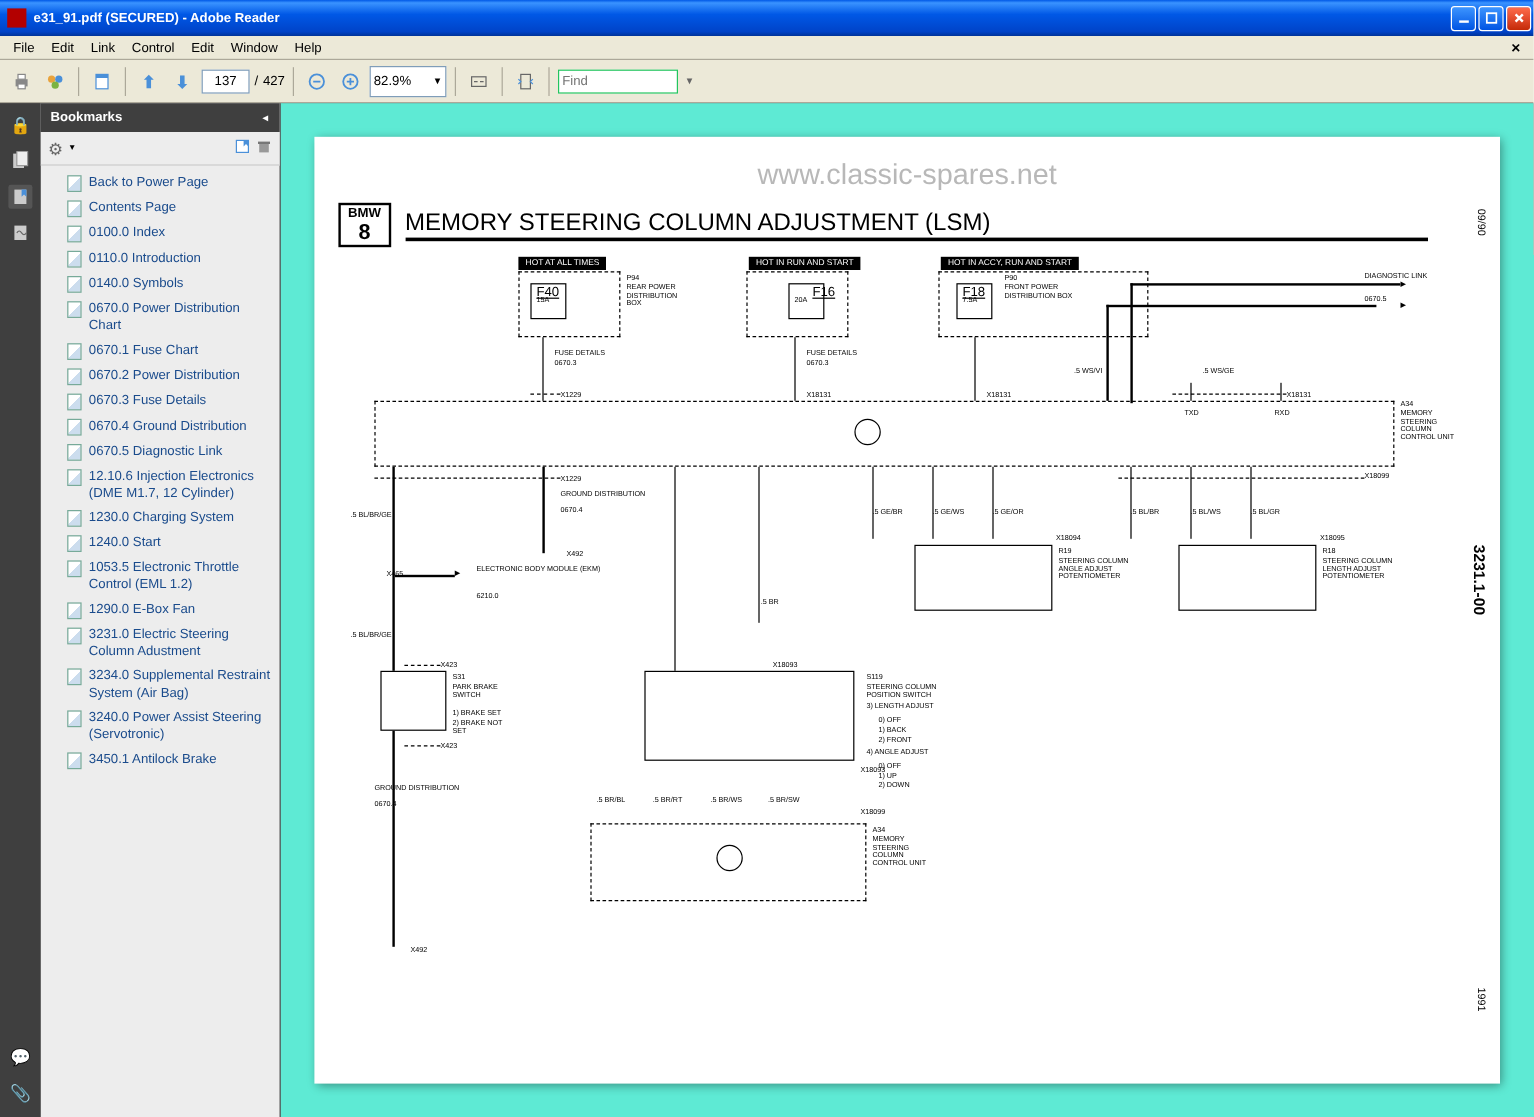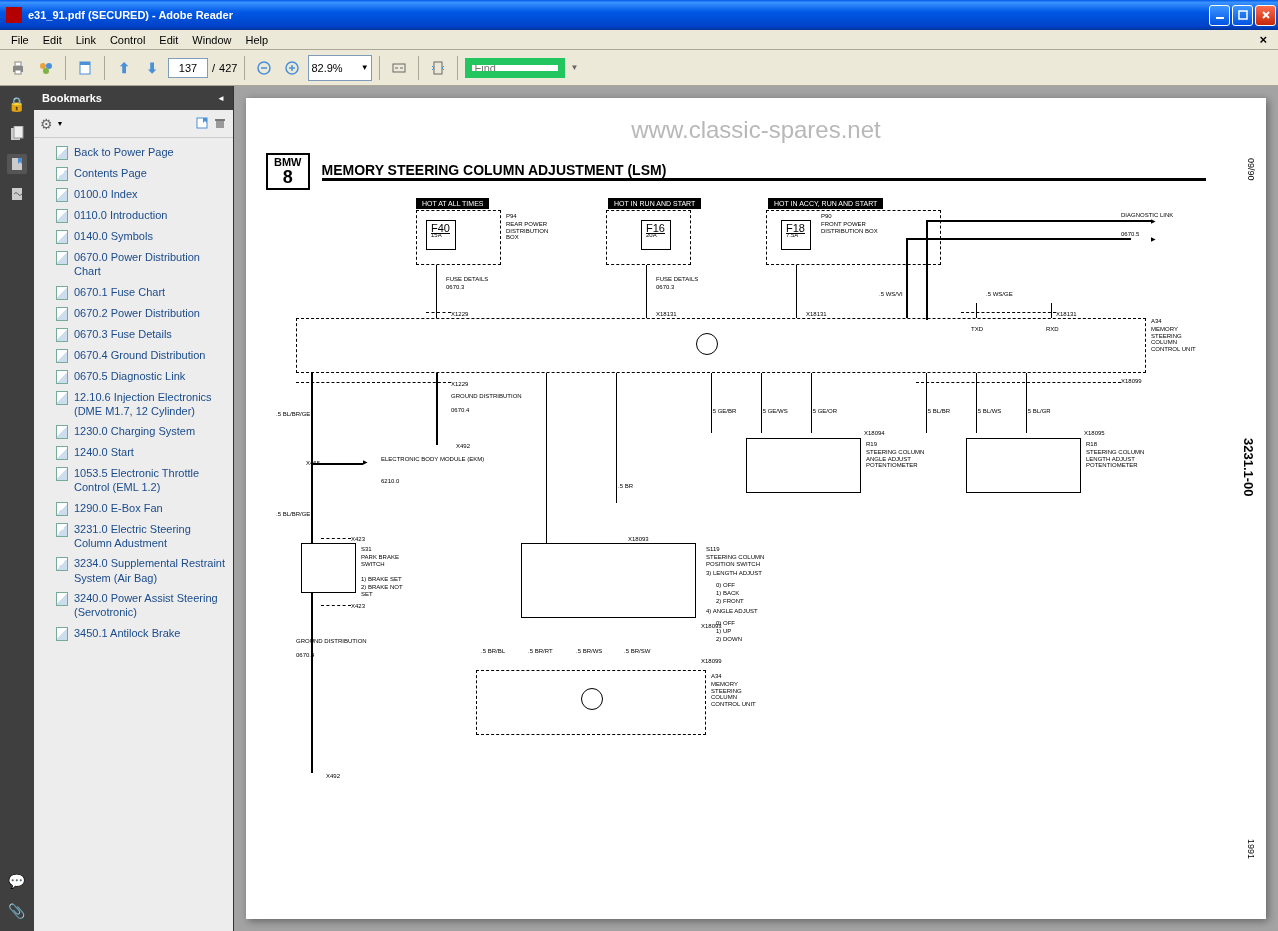--- a/index.html
+++ b/index.html
@@ -13,45 +13,45 @@
 .win-max{background:linear-gradient(to bottom,#3d95ff,#0054e3)}
 .win-close{background:linear-gradient(to bottom,#ff6d4b,#e34b2c,#c42a08)}
 .menubar{height:20px;background:#ece9d8;display:flex;align-items:center;padding:0 4px;border-bottom:1px solid #aca899}
 .menubar span{padding:2px 7px;cursor:default}
 .menubar-close{margin-left:auto;font-weight:bold;padding:0 6px;font-size:13px}
 .toolbar{height:36px;background:#ece9d8;border-bottom:1px solid #aca899;display:flex;align-items:center;padding:0 6px;gap:4px}
 .tbtn{width:24px;height:24px;display:flex;align-items:center;justify-content:center;border:1px solid transparent;border-radius:2px}
 .tsep{width:1px;height:24px;background:#aca899;margin:0 3px}
 .page-input{width:40px;height:20px;border:1px solid #7f9db9;text-align:center;font-size:11px}
 .zoom-sel{height:24px;border:1px solid #7f9db9;padding:12px 2px;font-size:11px;background:#fff;display:flex;align-items:center;gap:18px}
-.find-input{width:100px;height:20px;border:7px solid #22c55e;padding:0 3px;color:#808080;font-size:11px}
+.find-input{width:100px;height:20px;border:1px solid #22c55e;padding:0 3px;color:#808080;font-size:11px}
 .arrow{font-size:14px;font-weight:bold}
 .main{display:flex;height:calc(100vh - 86px);background:#606060}
 .leftrail{width:34px;background:#3f3f3f;display:flex;flex-direction:column;align-items:center;padding-top:8px;gap:10px}
 .rail-icon{width:20px;height:20px;display:flex;align-items:center;justify-content:center;color:#ccc;font-size:14px}
 .rail-lock{color:#e8a33d}
 .rail-active{background:#555;border-radius:2px}
 .rail-bottom{margin-top:auto;margin-bottom:10px;display:flex;flex-direction:column;gap:10px;align-items:center}
 .bookmarks-panel{width:200px;background:#ededed;border-right:1px solid #333;display:flex;flex-direction:column}
 .bm-header{height:24px;background:#3f3f3f;color:#fff;display:flex;align-items:center;padding:0 8px;font-weight:bold}
 .bm-header-arrow{margin-left:auto;font-size:8px}
 .bm-toolbar{height:28px;background:#ededed;border-bottom:1px solid #ccc;display:flex;align-items:center;padding:0 6px;gap:4px}
 .bm-gear{font-size:14px;color:#666}
 .bm-list{flex:1;overflow-y:auto;padding:4px 0}
 .bm-item{display:flex;align-items:flex-start;padding:3px 6px 3px 22px;gap:6px;cursor:default;line-height:1.3}
 .bm-item.selected{background:#a8c8e4}
 .bm-icon{width:12px;height:14px;flex-shrink:0;background:linear-gradient(135deg,#fff 50%,#cde 50%);border:1px solid #7a9;margin-top:1px}
 .bm-text{color:#1a4b8c}
-.content{flex:1;background:#a3a3a3;padding:12px;overflow:auto}
+.content{flex:1;background:#5eead4;padding:28px;overflow:auto}
 .page{background:#fff;width:100%;height:100%;position:relative;box-shadow:2px 2px 8px rgba(0,0,0,0.4)}
 .watermark{position:absolute;top:18px;left:50%;transform:translateX(-50%);color:#b8b8b8;font-size:24px;font-family:Arial}
 .diagram-title-row{position:absolute;top:55px;left:20px;right:60px;display:flex;align-items:center;gap:12px}
 .bmw-badge{border:2px solid #000;padding:2px 6px;font-weight:bold;text-align:center;font-size:10px;line-height:1}
 .bmw-badge .eight{font-size:18px}
-.diagram-title{font-size:14px;font-weight:bold;border-bottom:3px solid #000;flex:1;font-family:Arial}
+.diagram-title{font-size:20px;font-weight:normal;border-bottom:3px solid #000;flex:1;font-family:Arial}
 .date-side{position:absolute;right:10px;top:60px;writing-mode:vertical-rl;font-size:9px}
 .code-side{position:absolute;right:10px;top:340px;writing-mode:vertical-rl;font-size:13px;font-weight:bold}
 .year-side{position:absolute;right:10px;bottom:60px;writing-mode:vertical-rl;font-size:9px}
 .diagram-area{position:absolute;top:100px;left:20px;right:60px;bottom:20px;font-size:7px;font-family:Arial}
 .hot-label{position:absolute;background:#000;color:#fff;padding:2px 6px;font-size:7px}
 .dbox{position:absolute;border:1px dashed #000}
 .sbox{position:absolute;border:1px solid #000}
 .dtxt{position:absolute;font-size:6px;line-height:1.1}
 .hline{position:absolute;height:1px;background:#000}
 .hlined{position:absolute;height:0;border-top:1px dashed #000}
@@ -317,21 +317,21 @@
         <div class="dtxt" style="top:34px;left:165px">15A</div>
         <div class="dtxt" style="top:15px;left:240px">P94</div>
         <div class="dtxt" style="top:23px;left:240px;width:55px">REAR POWER DISTRIBUTION BOX</div>
         <div class="dtxt" style="top:78px;left:180px">FUSE DETAILS</div>
         <div class="dtxt" style="top:86px;left:180px">0670.3</div>
         <div class="dtxt" style="top:113px;left:185px">X1229</div>
         <div class="hlined" style="top:114px;left:160px;width:25px"></div>
 
         <div class="dbox" style="top:12px;left:340px;width:85px;height:55px"></div>
         <div class="sbox" style="top:22px;left:375px;width:30px;height:30px"></div>
-        <div class="dtxt" style="top:24px;left:380px"><u>F16</u></div>
+        <div class="dtxt" style="top:24px;left:395px"><u>F16</u></div>
         <div class="dtxt" style="top:34px;left:380px">20A</div>
         <div class="dtxt" style="top:78px;left:390px">FUSE DETAILS</div>
         <div class="dtxt" style="top:86px;left:390px">0670.3</div>
         <div class="dtxt" style="top:113px;left:390px">X18131</div>
 
         <div class="dbox" style="top:12px;left:500px;width:175px;height:55px"></div>
         <div class="sbox" style="top:22px;left:515px;width:30px;height:30px"></div>
         <div class="dtxt" style="top:24px;left:520px"><u>F18</u></div>
         <div class="dtxt" style="top:34px;left:520px">7.5A</div>
         <div class="dtxt" style="top:15px;left:555px">P90</div>

